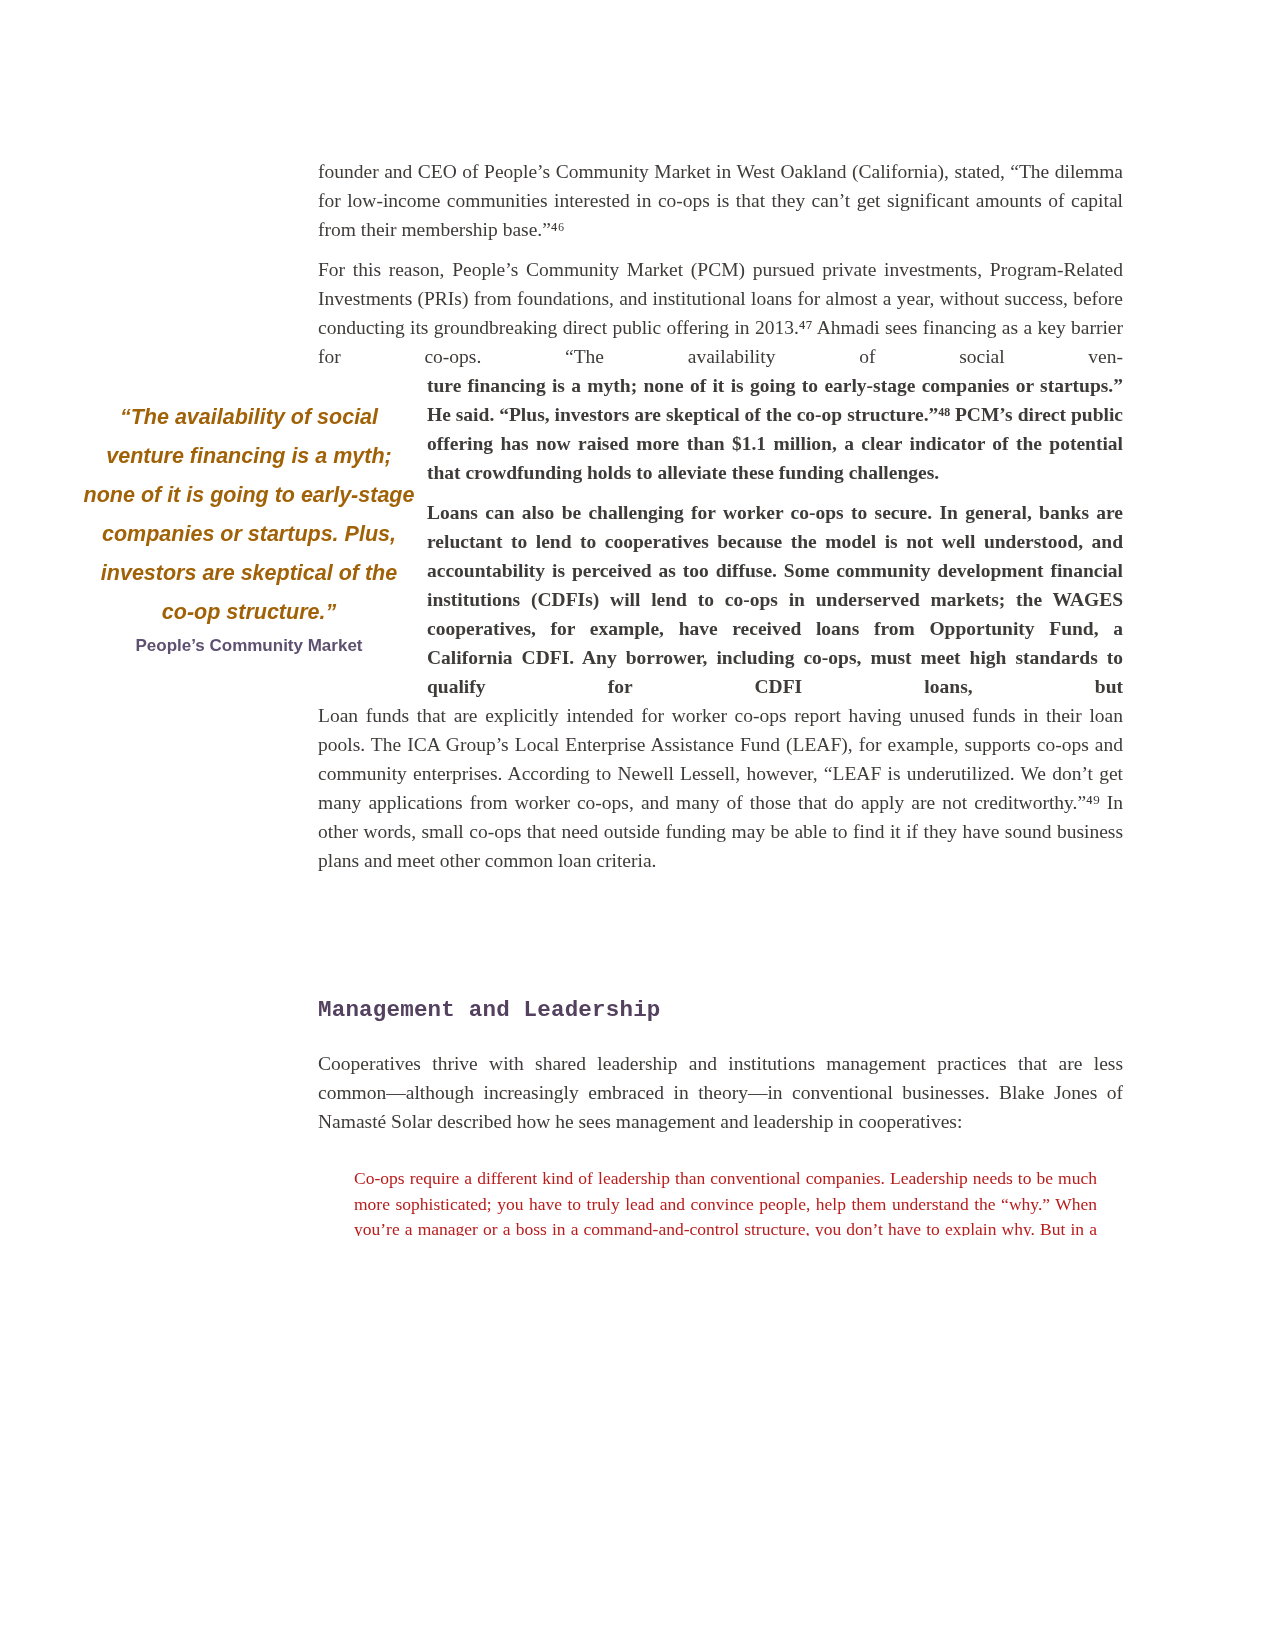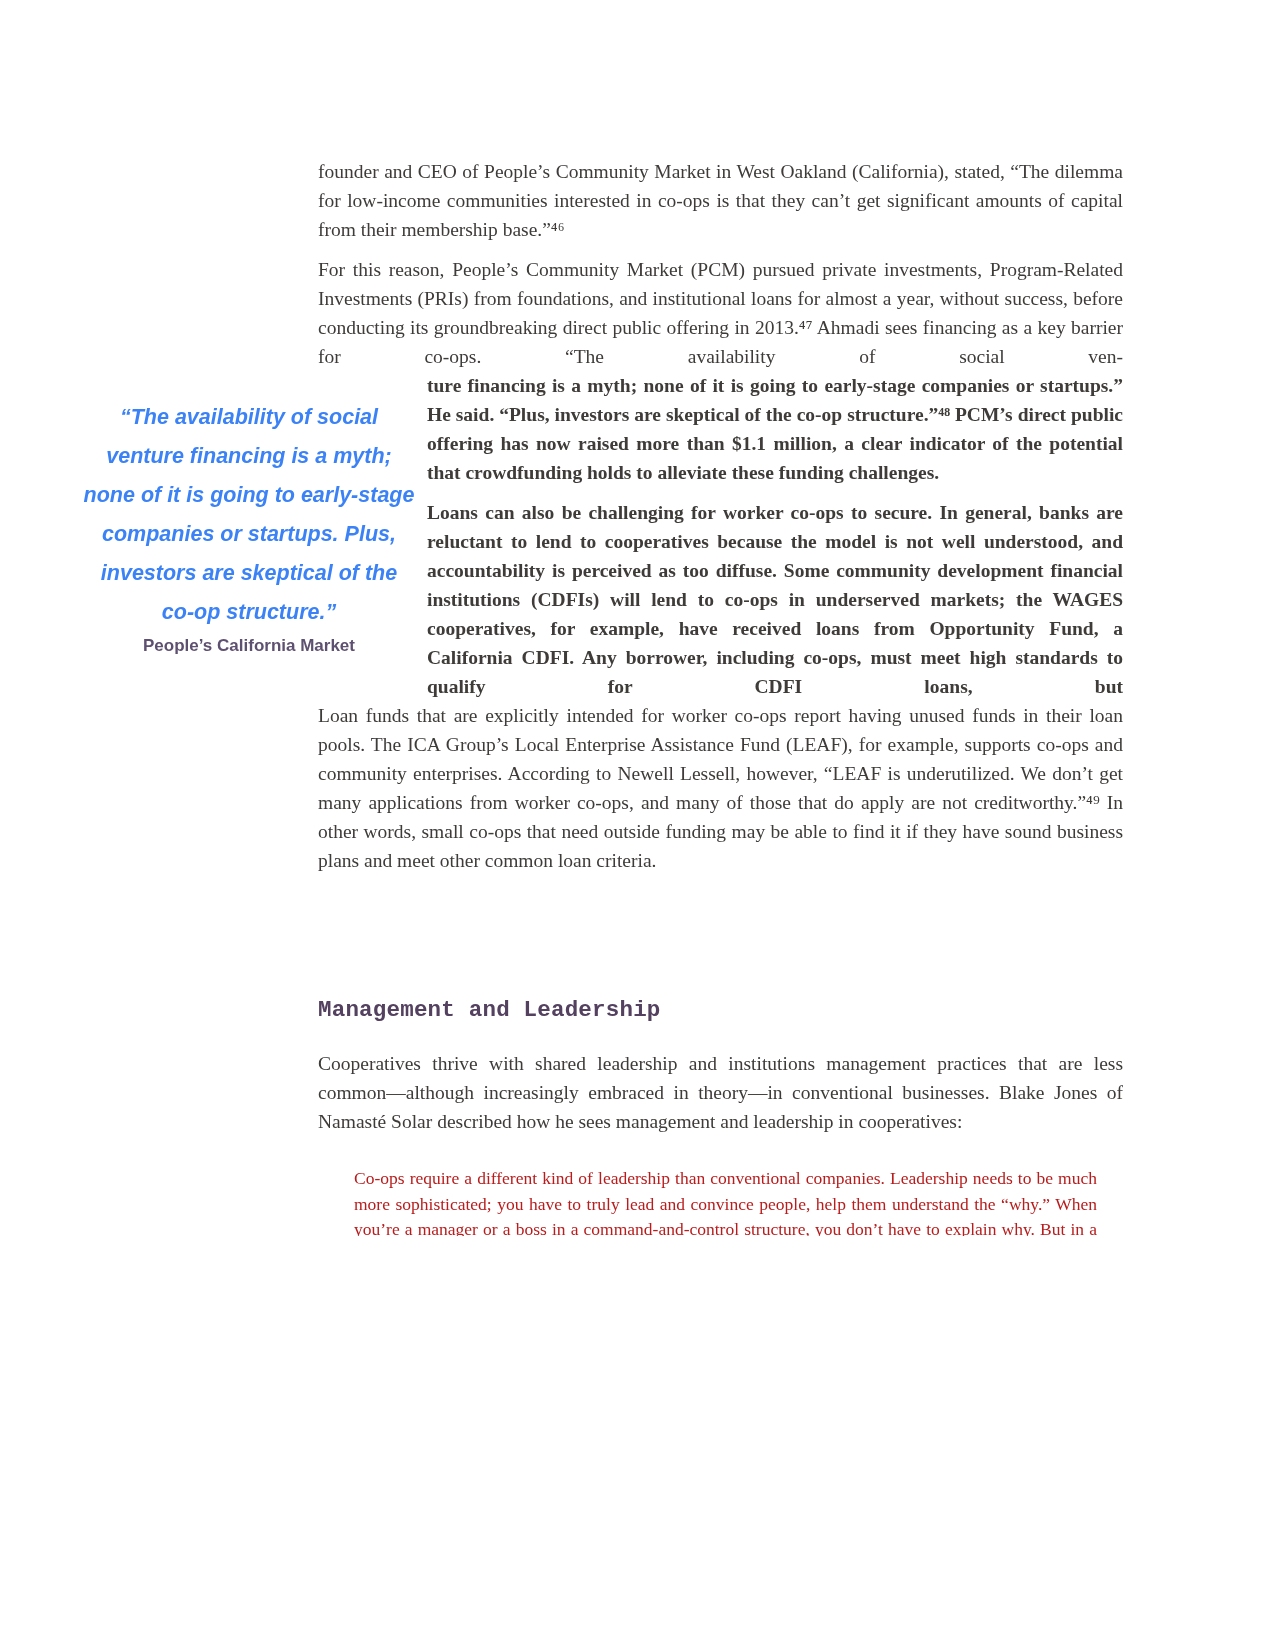--- a/index.html
+++ b/index.html
@@ -50,21 +50,21 @@
     width: 334px;
     text-align: center;
     font-family: "Liberation Sans", "DejaVu Sans", sans-serif;
   }
   .pull-quote-text {
     margin: 0;
     font-style: italic;
     font-weight: 600;
     font-size: 21.5px;
     line-height: 39px;
-    color: #3b82f6;
+    color: #a16207;
     text-align: center;
   }
   .pull-quote-name {
     margin: 15px 0 0 0;
     font-weight: 700;
     font-size: 17px;
     line-height: 27px;
     color: #5e5070;
   }
   .pull-quote-org {
@@ -107,21 +107,21 @@
 
     <h2 class="section-heading">Management and Leadership</h2>
 
     <p class="body-par">Cooperatives thrive with shared leadership and institutions management practices that are less common—although increasingly embraced in theory—in conventional businesses. Blake Jones of Namasté Solar described how he sees management and leadership in cooperatives:</p>
 
     <blockquote class="block-quote">Co-ops require a different kind of leadership than conventional companies. Leadership needs to be much more sophisticated; you have to truly lead and convince people, help them understand the “why.” When you’re a manager or a boss in a command-and-control structure, you don’t have to explain why. But in a co-op, if you don’t have enough of what we call “leadership mo-jo” in enough people, you’re going to have a hard time getting anything done.⁵⁰</blockquote>
   </main>
 
   <aside class="pull-quote">
     <p class="pull-quote-text">“The availability of social venture financing is a myth; none of it is going to early-stage companies or startups. Plus, investors are skeptical of the co-op structure.”</p>
-    <p class="pull-quote-org">People’s California Market</p>
+    <p class="pull-quote-org">People’s Community Market</p>
   </aside>
 
   <footer class="page-footer">
     <span class="page-number">24</span>
     <span class="footer-bullet">•</span>
     <span class="footer-title">WAGES COOPERATIVES: PATHWAYS TO SCALE</span>
   </footer>
 
 </div>
 

